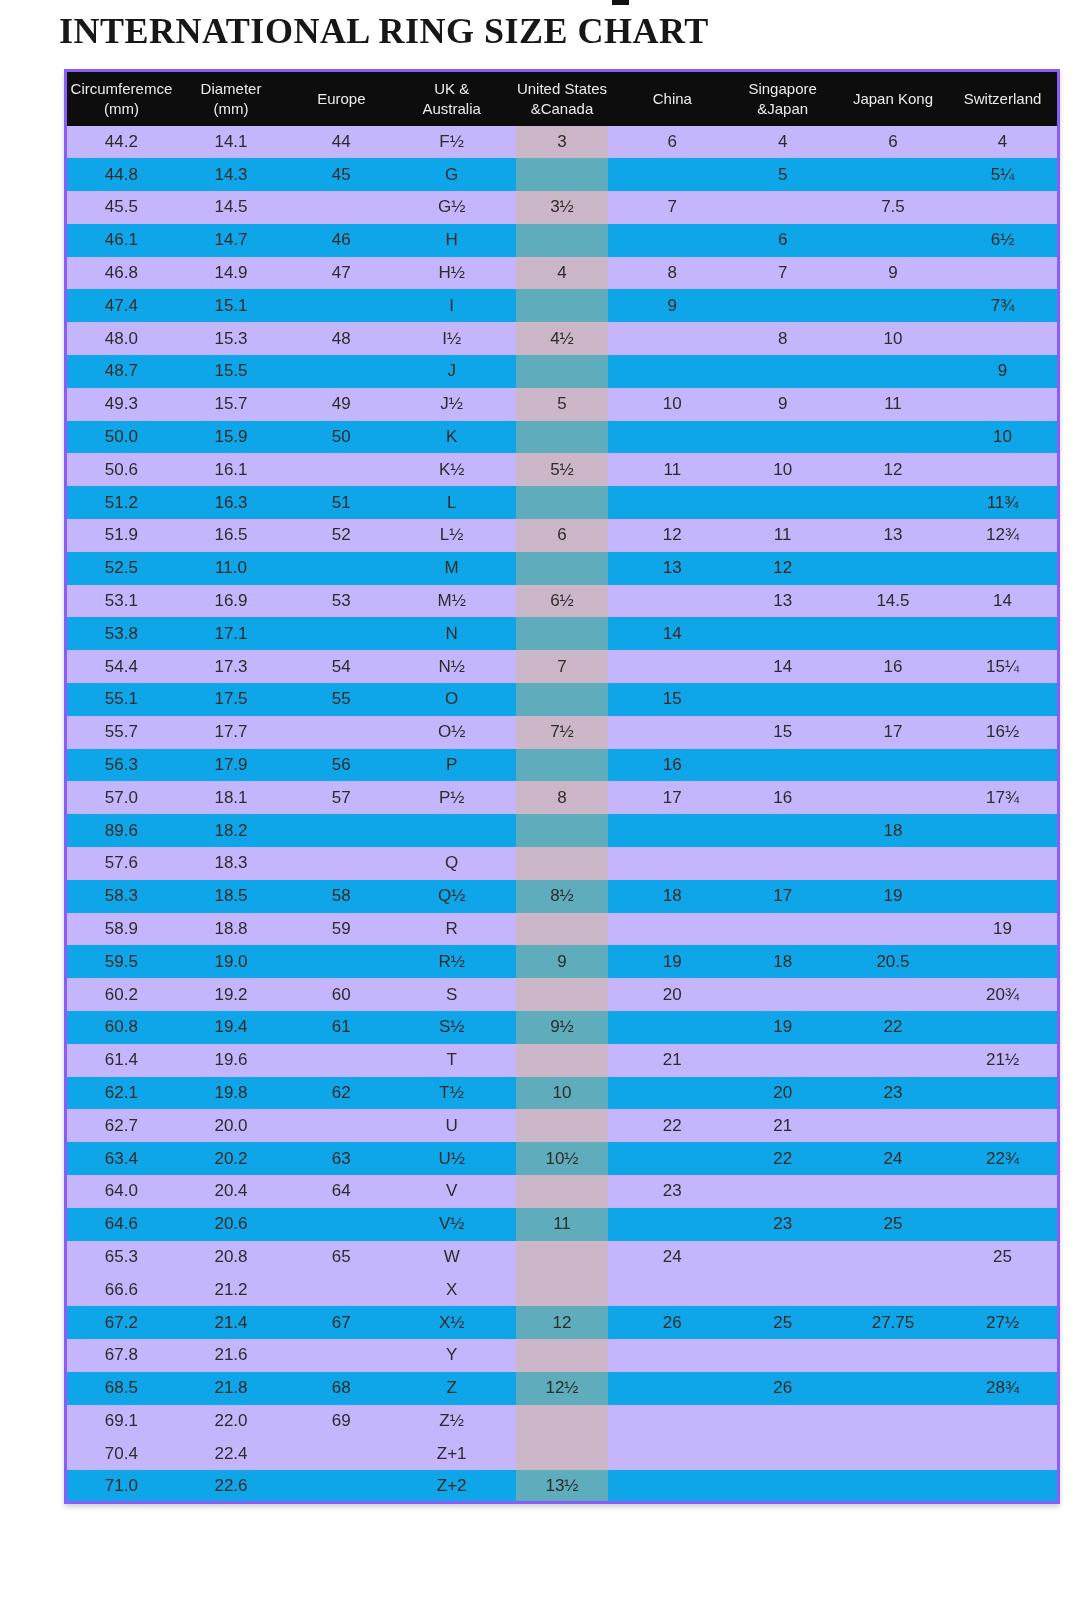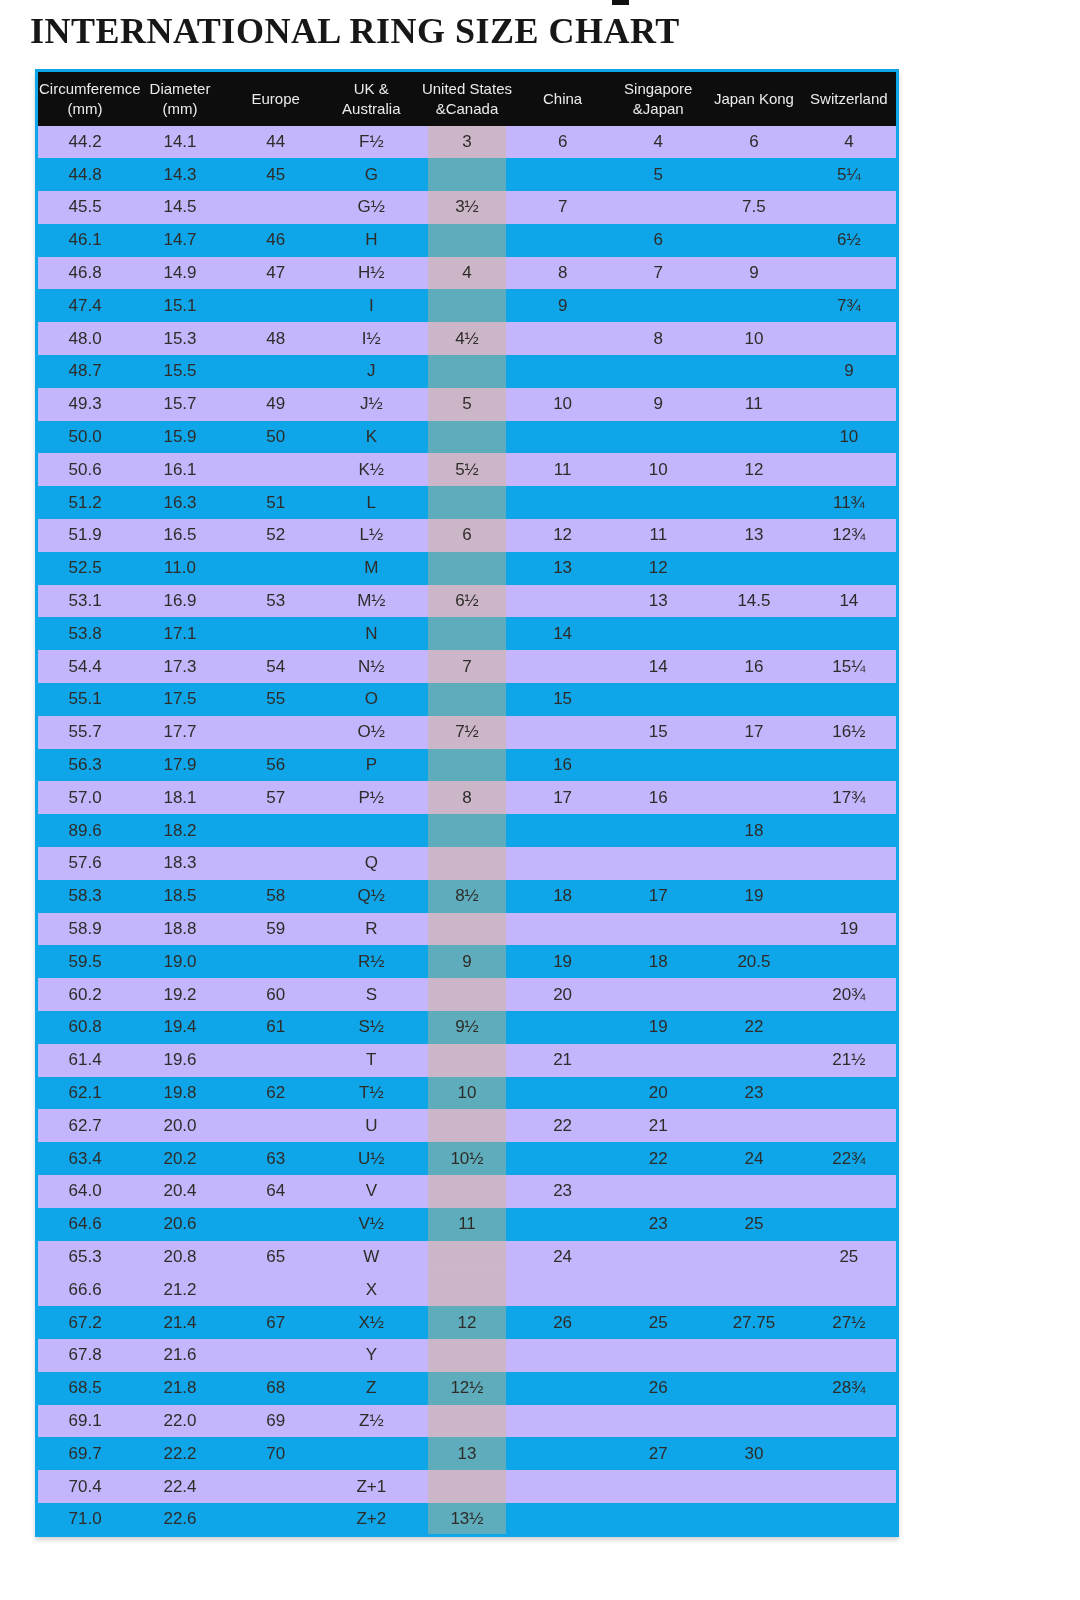--- a/index.html
+++ b/index.html
@@ -10,20 +10,21 @@
     width: 1080px;
     font-family: "Liberation Sans", sans-serif;
     color: #2b2b2b;
   }
   .page {
     position: relative;
     width: 1080px;
     height: 1600px;
     background: #ffffff;
     overflow: hidden;
+    padding-left: 29px;
   }
   .top-mark {
     position: absolute;
     left: 612px;
     top: 0;
     width: 17px;
     height: 5px;
     background: #111;
   }
   h1.title {
@@ -31,23 +32,23 @@
     font-weight: 700;
     font-size: 36px;
     letter-spacing: 0.5px;
     color: #171717;
     margin: 10px 0 17px 30px;
     white-space: nowrap;
   }
   table.ring-table {
     table-layout: fixed;
     border-collapse: collapse;
-    width: 864px;
+    width: 996px;
     margin-left: 35px;
-    border: 3px solid #0ea5e9;
+    border: 3px solid #8b5cf6;
     box-shadow: 0 3px 5px rgba(0,0,0,0.18);
   }
   thead th {
     background: #0d0d0d;
     color: #ebebeb;
     font-weight: 400;
     font-size: 15px;
     line-height: 1.3;
     height: 55px;
     text-align: center;
@@ -536,31 +537,20 @@
           <td>69.1</td>
           <td>22.0</td>
           <td>69</td>
           <td>Z½</td>
           <td class="us-band"></td>
           <td></td>
           <td></td>
           <td></td>
           <td></td>
         </tr>
-        <tr class="alt">
-          <td>69.7</td>
-          <td>22.2</td>
-          <td>70</td>
-          <td></td>
-          <td class="us-band">13</td>
-          <td></td>
-          <td>27</td>
-          <td>30</td>
-          <td></td>
-        </tr>
         <tr>
           <td>70.4</td>
           <td>22.4</td>
           <td></td>
           <td>Z+1</td>
           <td class="us-band"></td>
           <td></td>
           <td></td>
           <td></td>
           <td></td>

